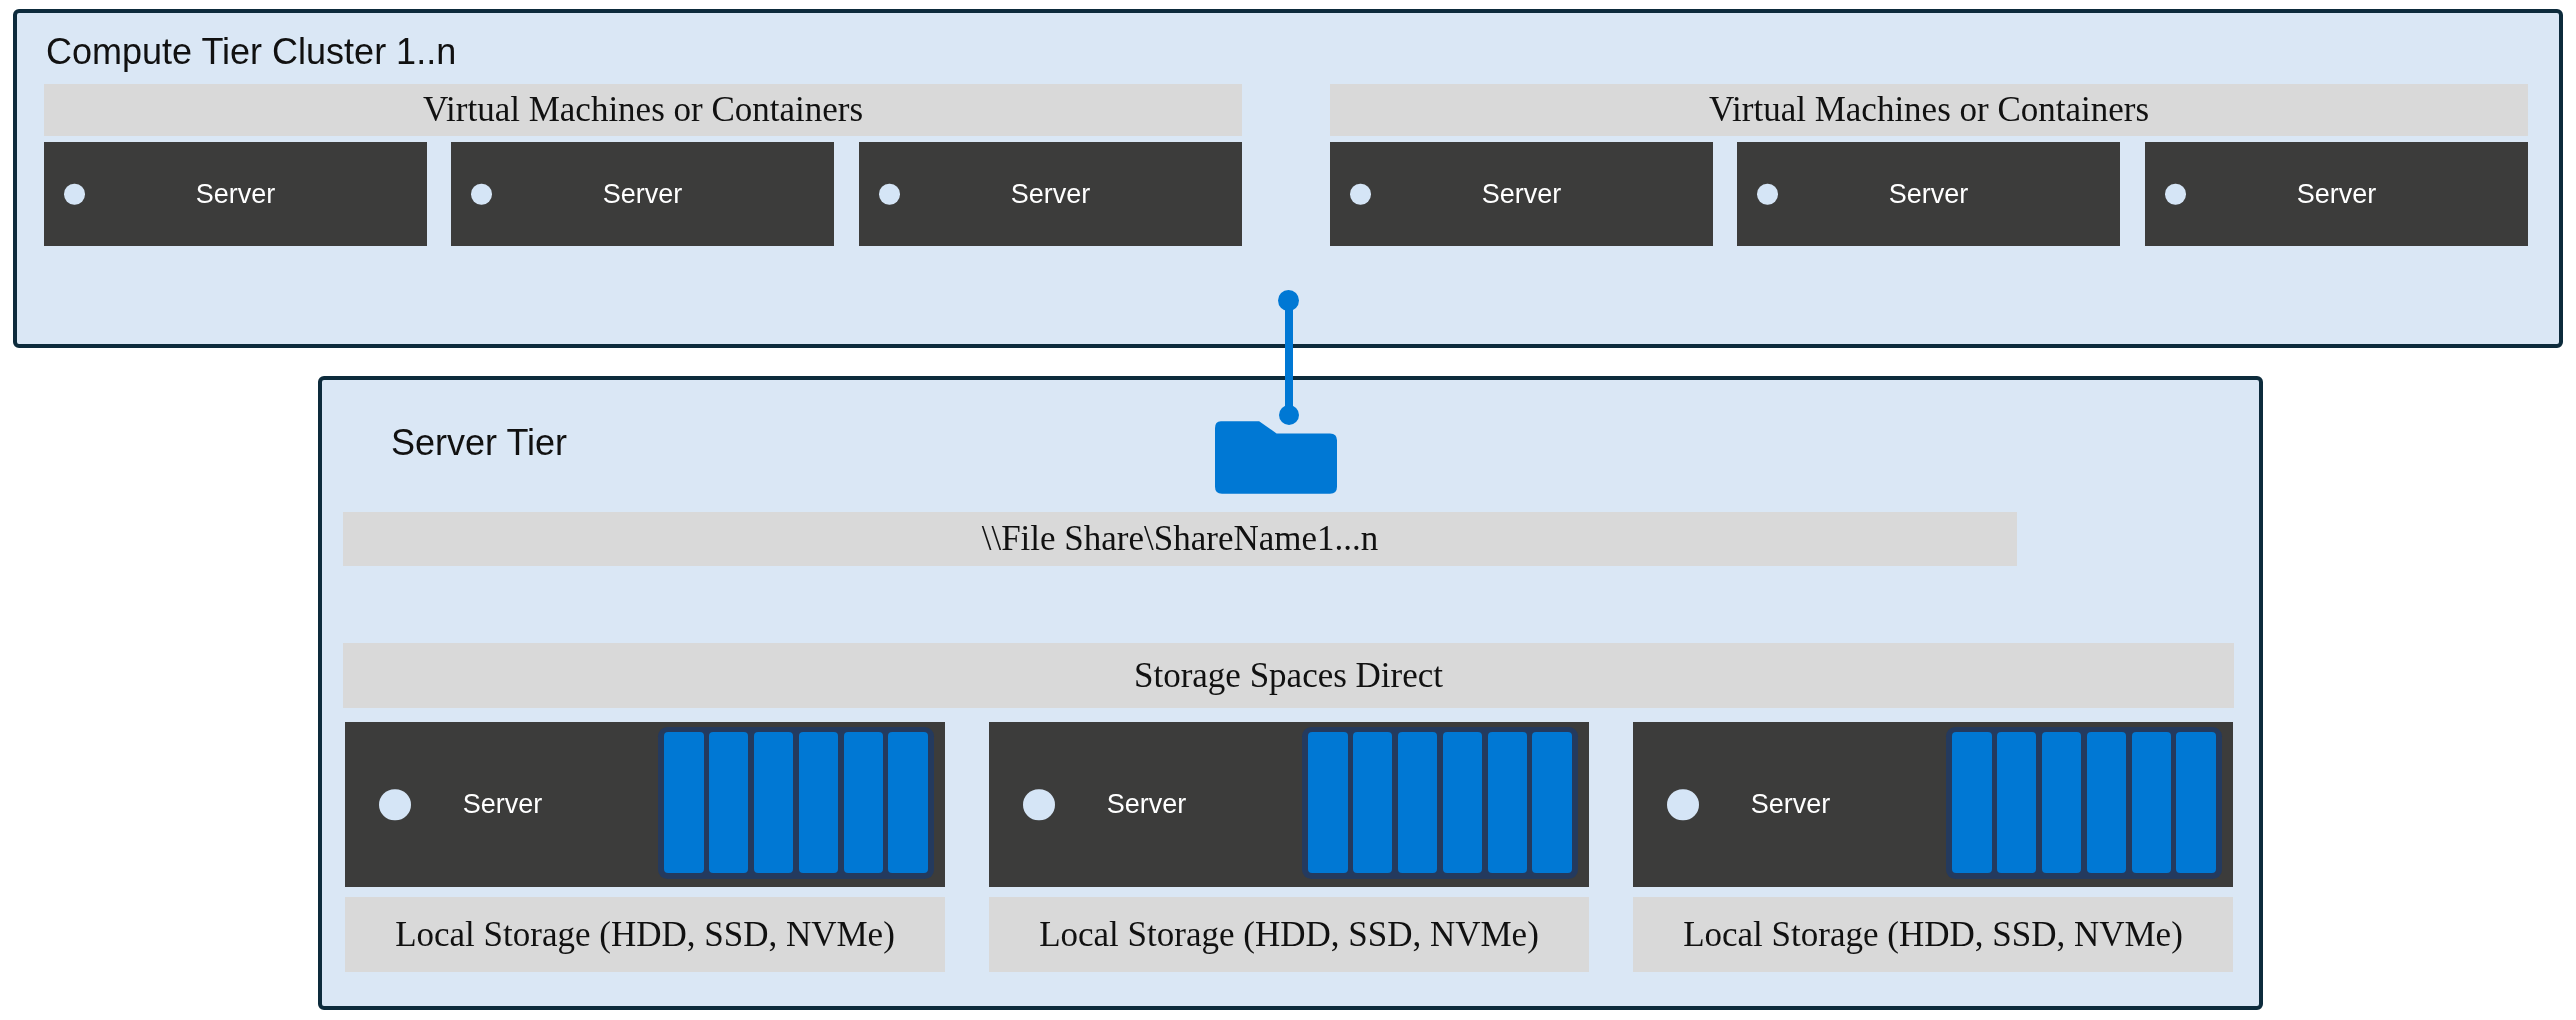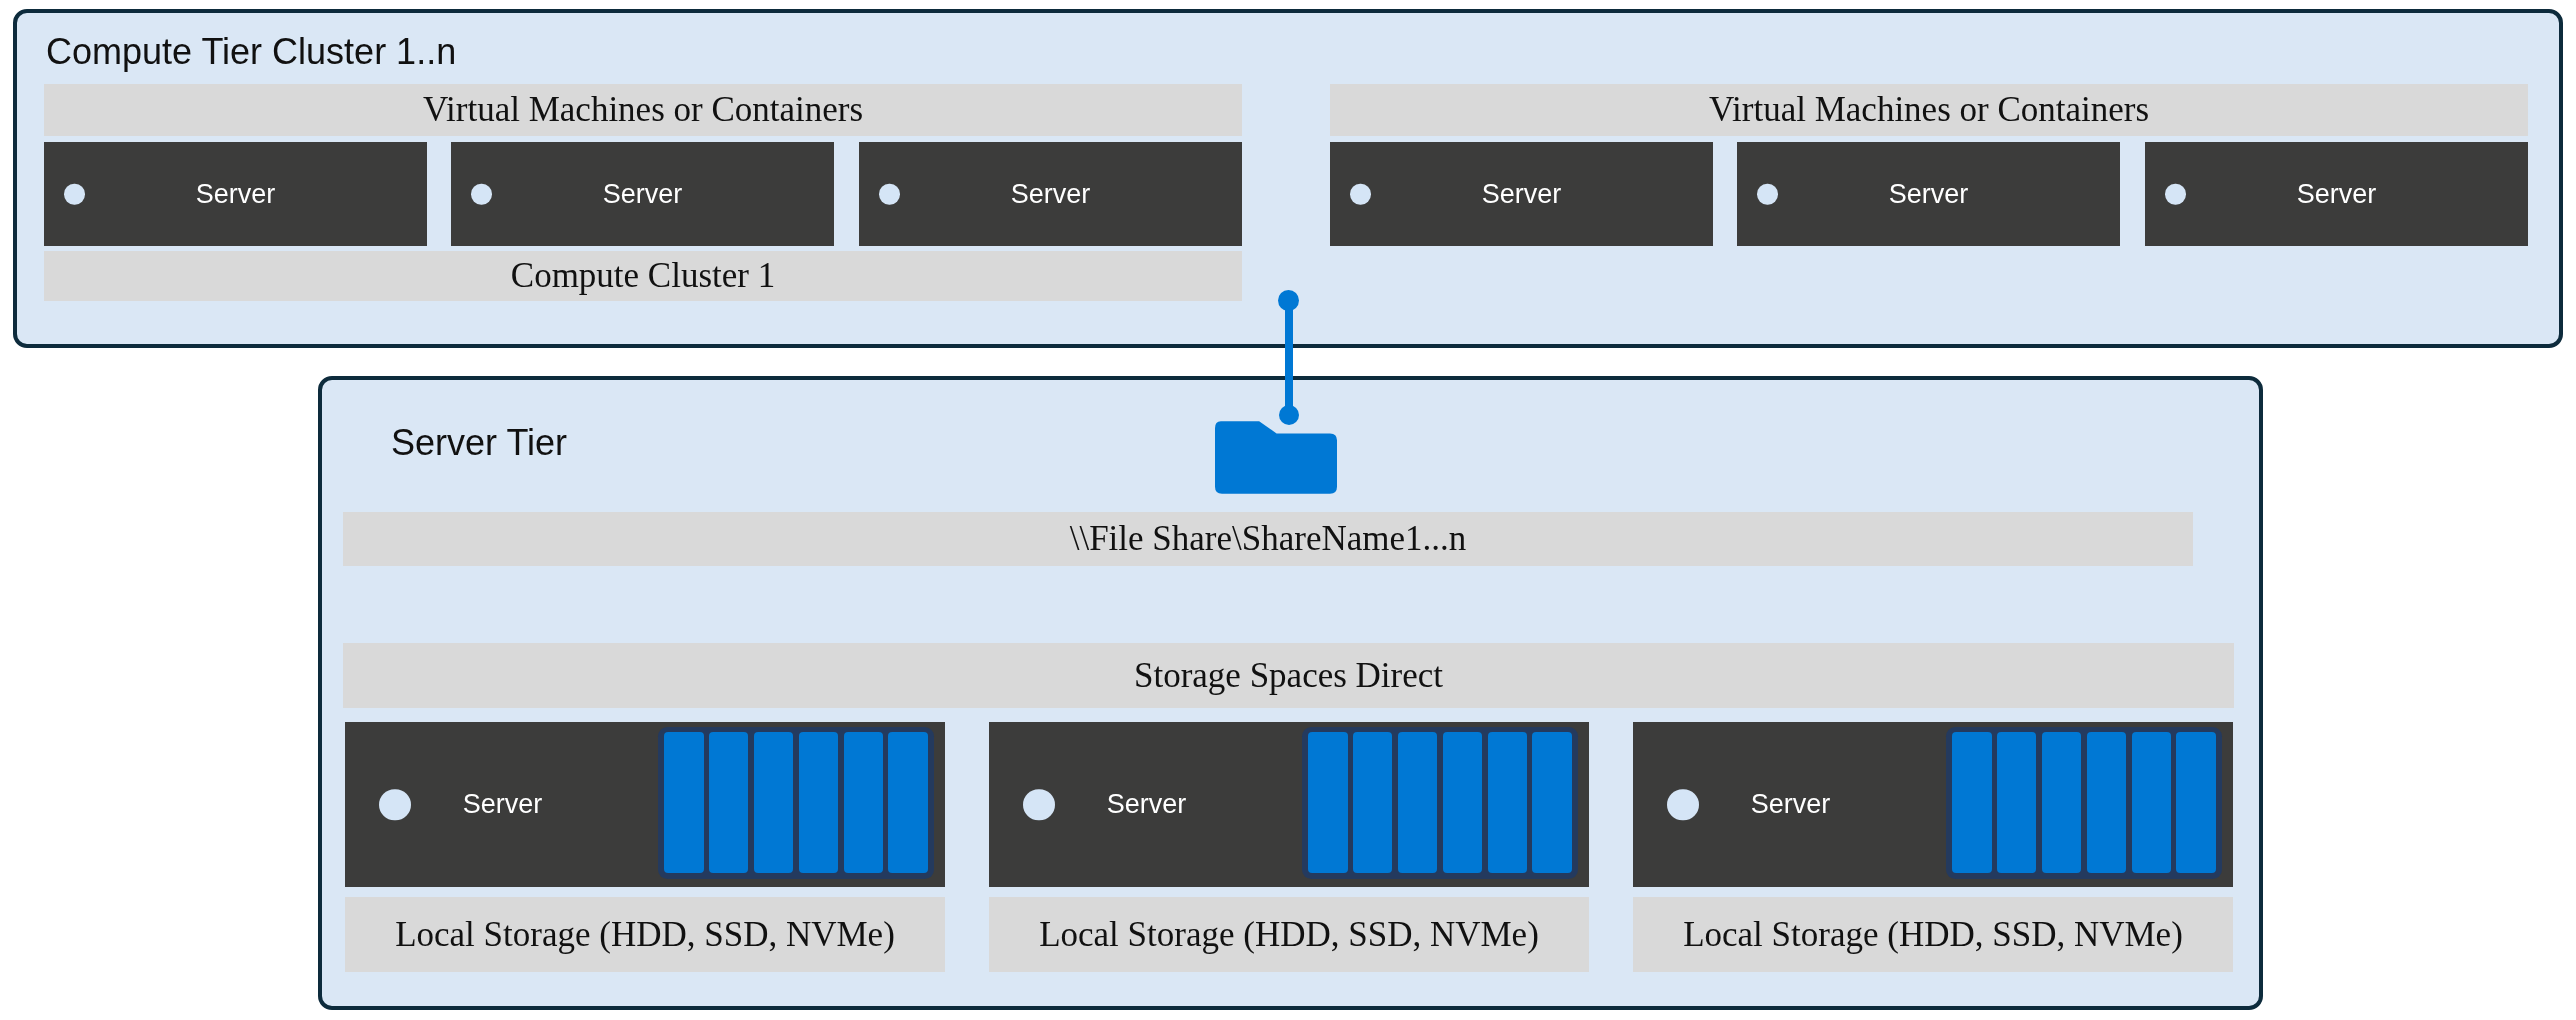--- a/index.html
+++ b/index.html
@@ -4,21 +4,21 @@
 <style>
   :root{
     --canvas_bg:#ffffff; --tier_fill:#dae7f5; --tier_border:#0d2b3c;
     --bar_fill:#d9d9d9; --server_fill:#3c3c3b; --server_text:#ffffff;
     --label_text:#111111; --accent_blue:#0078d4; --disk_frame:#243a5e; --led_dot:#d5e5f6;
   }
   *{margin:0;padding:0;box-sizing:border-box;}
   html,body{background:var(--canvas_bg);}
   body{width:2576px;height:1020px;position:relative;font-family:"Liberation Sans",sans-serif;color:var(--label_text);overflow:hidden;}
 
-  .tier{position:absolute;background:var(--tier_fill);border:4.7px solid var(--tier_border);border-radius:14px;padding-left:36px;}
+  .tier{position:absolute;background:var(--tier_fill);border:4.7px solid var(--tier_border);border-radius:6px;padding-left:36px;}
   .tier-title{position:absolute;font-size:36px;color:var(--label_text);white-space:nowrap;}
 
   .hbar{position:absolute;background:var(--bar_fill);display:flex;align-items:center;justify-content:center;
         font-size:35px;color:var(--label_text);white-space:nowrap;font-family:Liberation Serif, serif;}
 
   .cluster{position:absolute;}
   .srv{position:absolute;background:var(--server_fill);display:flex;align-items:center;justify-content:center;
        color:var(--server_text);font-size:27px;}
   .led{position:absolute;border-radius:50%;background:var(--led_dot);top:50%;transform:translateY(-50%);}
   .led.small{width:20.4px;height:20.4px;left:20.4px;}
@@ -51,21 +51,20 @@
     </div>
     <div class="srv" style="left:407px;top:58px;width:383px;height:104px;">
       <span class="led small"></span>
       <span>Server</span>
     </div>
     <div class="srv" style="left:815px;top:58px;width:383px;height:104px;">
       <span class="led small"></span>
       <span>Server</span>
     </div>
 
-    <div class="hbar" style="left:0;top:167px;width:1198px;height:50px;">Compute Cluster 1</div>
   </div>
 
   <div class="cluster" style="left:1313px;top:71px;width:1198px;height:217px;">
     <div class="hbar" style="left:0;top:0;width:1198px;height:52px;">Virtual Machines or Containers</div>
 
     <div class="srv" style="left:0;top:58px;width:383px;height:104px;">
       <span class="led small"></span>
       <span>Server</span>
     </div>
     <div class="srv" style="left:407px;top:58px;width:383px;height:104px;">
@@ -84,21 +83,21 @@
 <div class="connector-dot" style="left:1278px;top:290px;width:21px;height:21px;"></div>
 <div class="connector-dot" style="left:1279px;top:405px;width:20px;height:20px;"></div>
 
 <section class="tier" style="left:318px;top:376px;width:1945px;height:634px;">
   <div class="tier-title" style="left:69px;top:42px;">Server Tier</div>
 
   <svg class="folder" style="left:893px;top:41px;" width="122" height="73" viewBox="0 0 210 125">
     <path d="M10 0 H76 L106 21 H198 Q210 21 210 33 V113 Q210 125 198 125 H12 Q0 125 0 113 V12 Q0 0 10 0 Z" fill="#0078d4"></path>
   </svg>
 
-  <div class="hbar" style="left:21px;top:132px;width:1850px;height:54px;">\\File Share\ShareName1...n</div>
+  <div class="hbar" style="left:21px;top:132px;width:1674px;height:54px;">\\File Share\ShareName1...n</div>
   <div class="hbar" style="left:21px;top:263px;width:1891px;height:65px;">Storage Spaces Direct</div>
 
   <div class="stsrv" style="left:23px;top:342px;width:600px;height:165px;">
     <span class="led big"></span>
     <span class="slbl">Server</span>
     <div class="diskframe">
       <div class="disk"></div>
       <div class="disk"></div>
       <div class="disk"></div>
       <div class="disk"></div>

